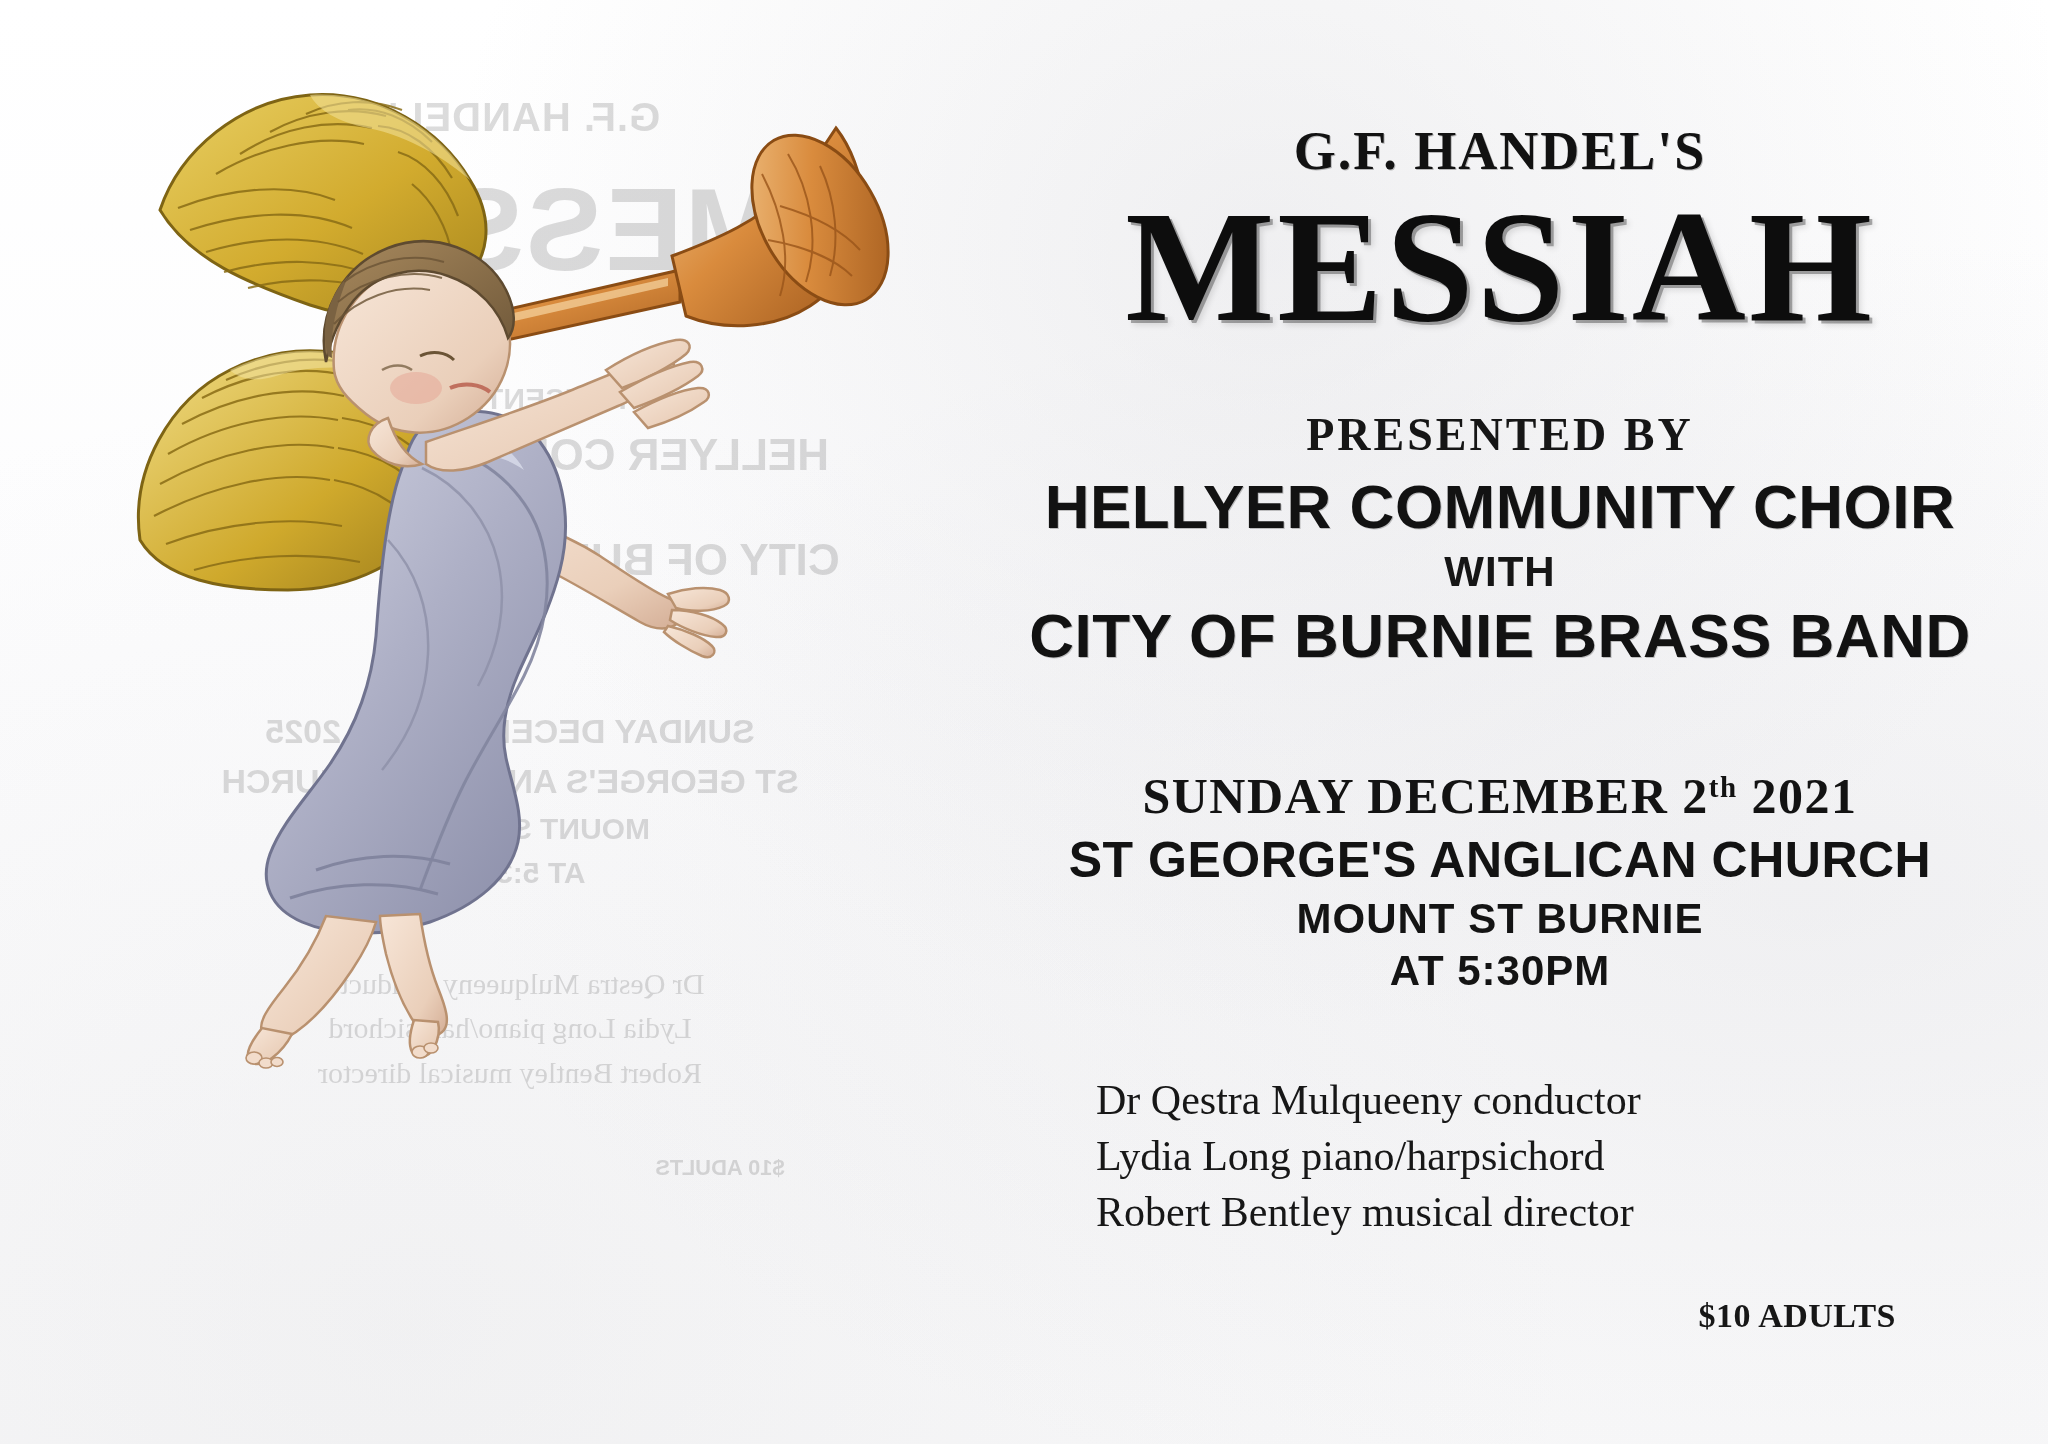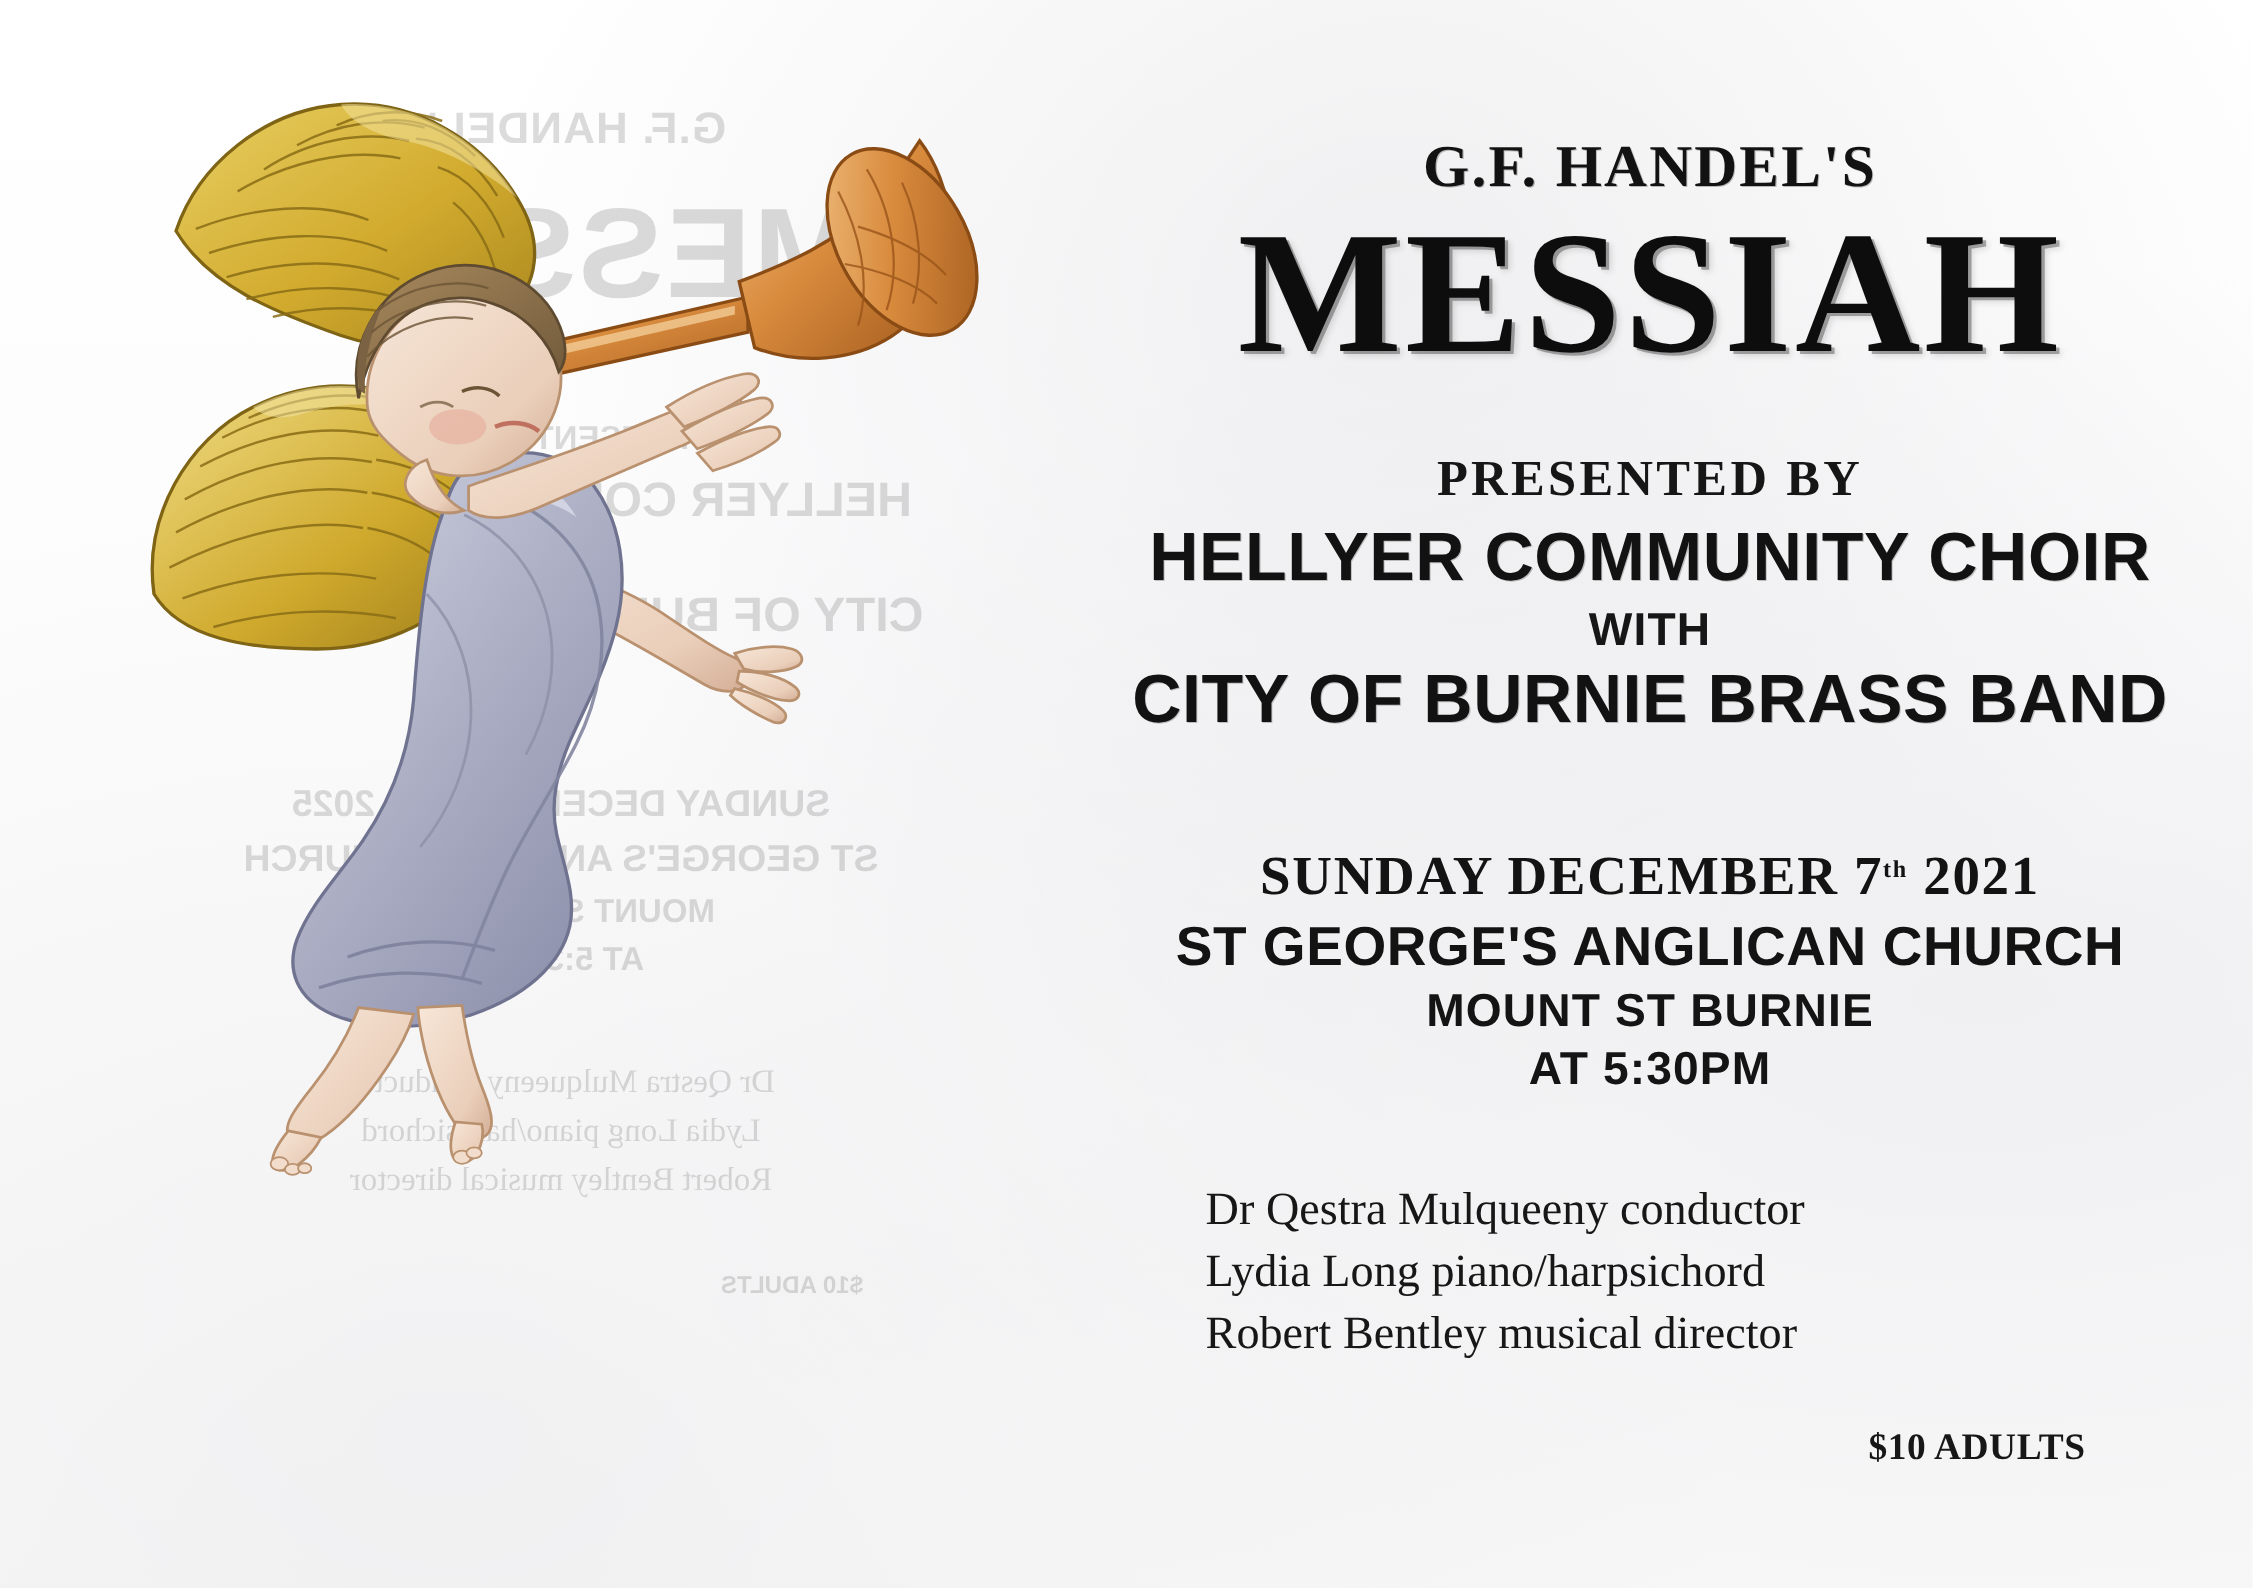--- a/index.html
+++ b/index.html
@@ -136,21 +136,21 @@
     margin-top: 96px;
   }
   .date {
     font-family: "Liberation Serif", serif;
     font-weight: 700;
     font-size: 50px;
     letter-spacing: 1.5px;
     color: #131313;
   }
   .date sup {
-    font-size: 22px;
+    font-size: 29px;
     vertical-align: 16px;
   }
   .venue {
     font-family: "Liberation Sans", sans-serif;
     font-weight: 700;
     font-size: 50px;
     letter-spacing: 0.5px;
     margin-top: 6px;
     color: #131313;
   }
@@ -403,21 +403,21 @@
     <div class="handel">G.F. HANDEL'S</div>
     <div class="messiah">MESSIAH</div>
 
     <div class="presented">PRESENTED BY</div>
     <div class="choir">HELLYER COMMUNITY CHOIR</div>
     <div class="with">WITH</div>
     <div class="band">CITY OF BURNIE BRASS BAND</div>
 
     <div class="details">
       <div class="date">
-        <span>SUNDAY DECEMBER 7</span><sup>th</sup> <span>2021</span>
+        <span>SUNDAY DECEMBER 2</span><sup>th</sup> <span>2021</span>
       </div>
       <div class="venue">ST GEORGE'S ANGLICAN CHURCH</div>
       <div class="suburb">MOUNT ST BURNIE</div>
       <div class="time">AT 5:30PM</div>
     </div>
 
     <div class="credits">
       <div class="credit-line">Dr Qestra Mulqueeny conductor</div>
       <div class="credit-line">Lydia Long piano/harpsichord</div>
       <div class="credit-line">Robert Bentley musical director</div>

